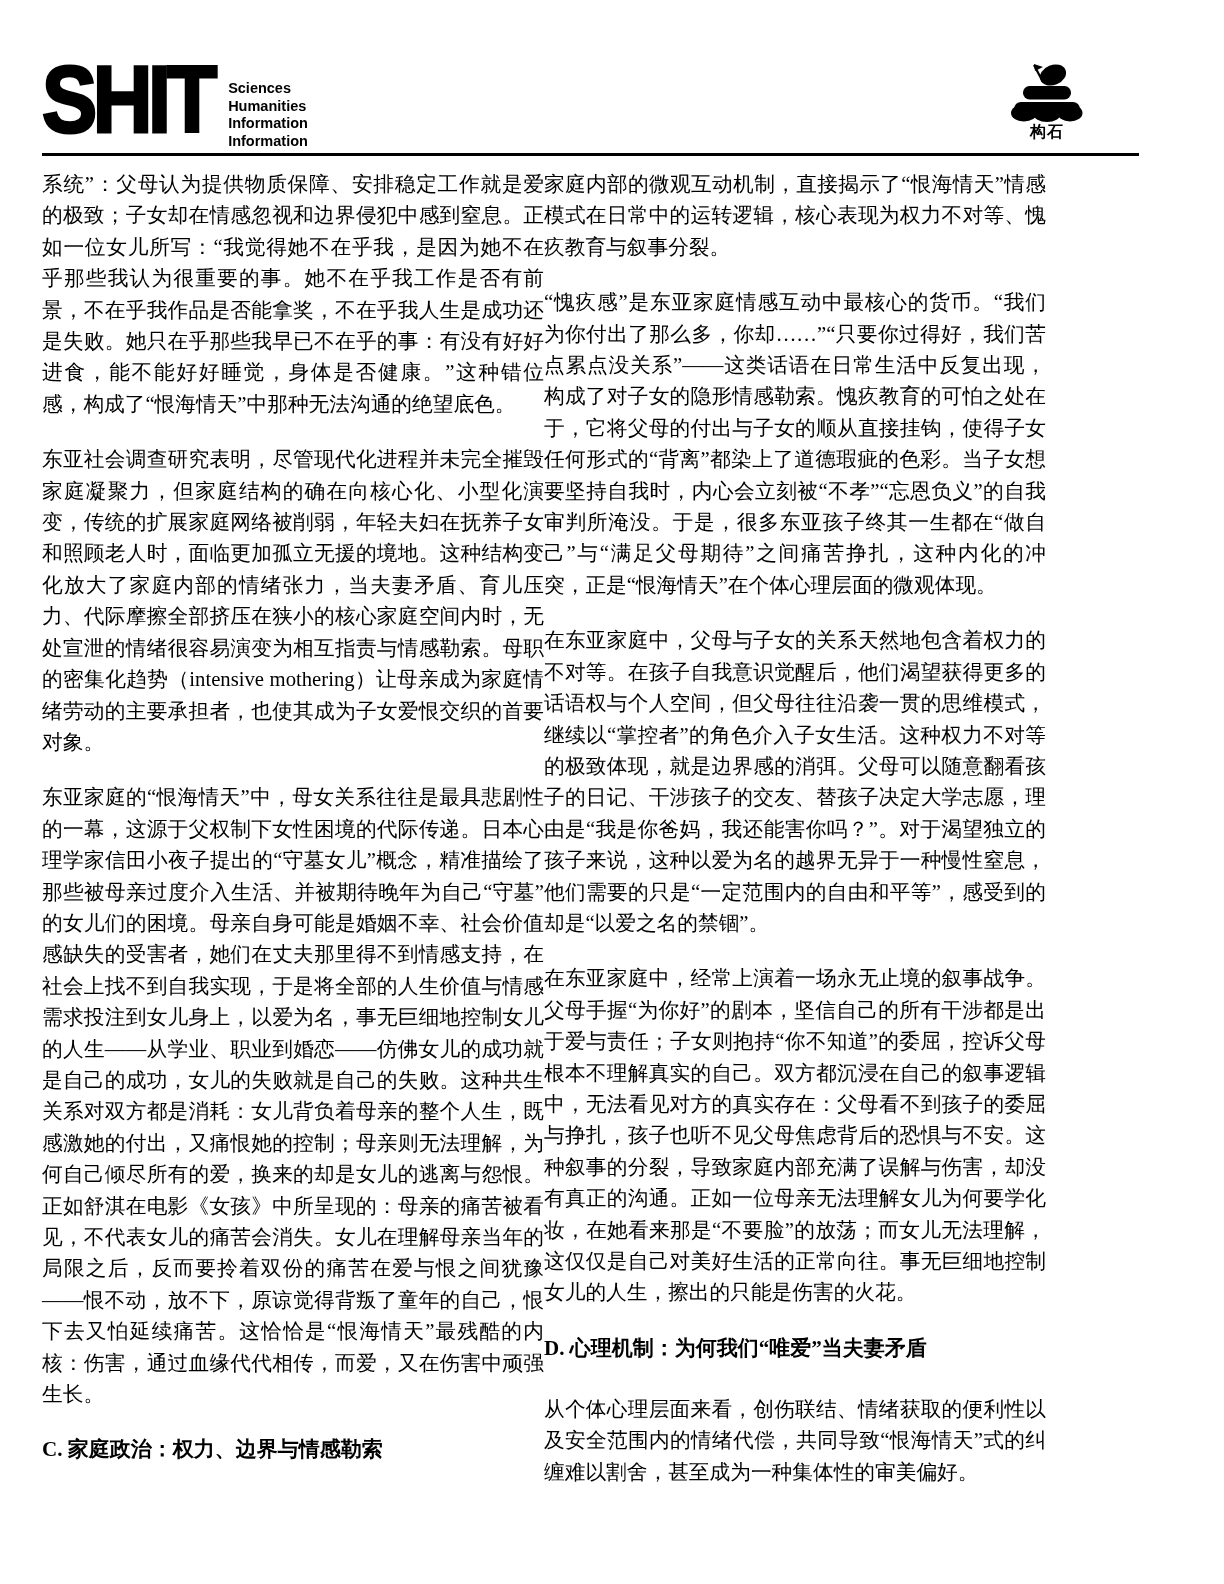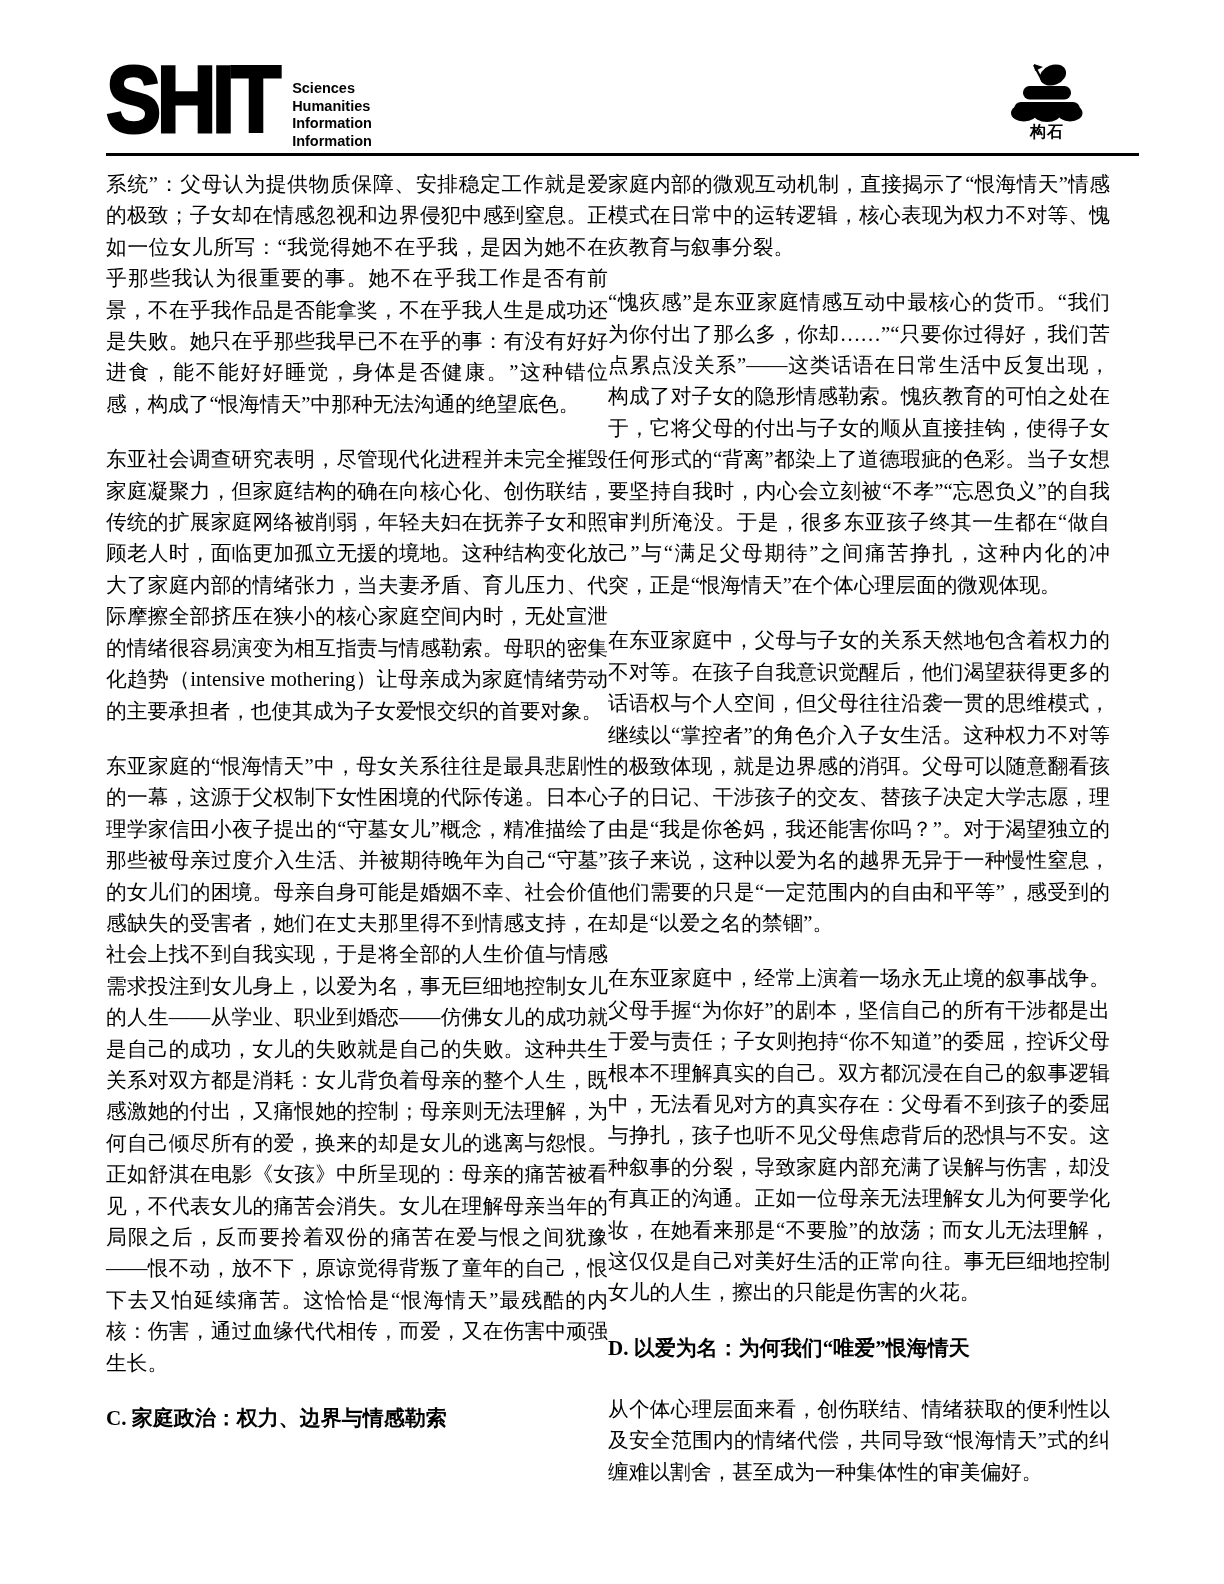--- a/index.html
+++ b/index.html
@@ -2,21 +2,21 @@
 <html lang="zh"><head>
 <meta charset="utf-8">
 <style>
   html,body { margin:0; padding:0; }
   body {
     width:1224px; height:1584px;
     background:#ffffff; color:#000000;
     font-family:"Liberation Serif","DejaVu Serif",serif;
     overflow:hidden;
   }
-  .page { padding:58px 85px 0 106px; box-sizing:border-box; }
+  .page { padding:58px 85px 0 42px; box-sizing:border-box; }
 
   
   .masthead { display:flex; justify-content:space-between; align-items:flex-start; height:94px; }
   .brand-lockup { display:flex; align-items:flex-start; }
   .brand-name {
     font-family:"Liberation Sans","DejaVu Sans",sans-serif;
     font-weight:bold; font-size:94px; line-height:72px;
     letter-spacing:-5px;
     -webkit-text-stroke:3px #000;
     transform:scaleX(0.88); transform-origin:left top;
@@ -85,28 +85,28 @@
       <div class="cairn-caption">构石</div>
     </div>
   </div>
 
   <div class="rule"></div>
 
   <div class="columns">
 
     <div class="col">
       <p class="body">系统”：父母认为提供物质保障、安排稳定工作就是爱的极致；子女却在情感忽视和边界侵犯中感到窒息。正如一位女儿所写：“我觉得她不在乎我，是因为她不在乎那些我认为很重要的事。她不在乎我工作是否有前景，不在乎我作品是否能拿奖，不在乎我人生是成功还是失败。她只在乎那些我早已不在乎的事：有没有好好进食，能不能好好睡觉，身体是否健康。”这种错位感，构成了“恨海情天”中那种无法沟通的绝望底色。</p>
-      <p class="body">东亚社会调查研究表明，尽管现代化进程并未完全摧毁家庭凝聚力，但家庭结构的确在向核心化、创伤联结，传统的扩展家庭网络被削弱，年轻夫妇在抚养子女和照顾老人时，面临更加孤立无援的境地。这种结构变化放大了家庭内部的情绪张力，当夫妻矛盾、育儿压力、代际摩擦全部挤压在狭小的核心家庭空间内时，无处宣泄的情绪很容易演变为相互指责与情感勒索。母职的密集化趋势（intensive mothering）让母亲成为家庭情绪劳动的主要承担者，也使其成为子女爱恨交织的首要对象。</p>
+      <p class="body">东亚社会调查研究表明，尽管现代化进程并未完全摧毁家庭凝聚力，但家庭结构的确在向核心化、小型化演变，传统的扩展家庭网络被削弱，年轻夫妇在抚养子女和照顾老人时，面临更加孤立无援的境地。这种结构变化放大了家庭内部的情绪张力，当夫妻矛盾、育儿压力、代际摩擦全部挤压在狭小的核心家庭空间内时，无处宣泄的情绪很容易演变为相互指责与情感勒索。母职的密集化趋势（intensive mothering）让母亲成为家庭情绪劳动的主要承担者，也使其成为子女爱恨交织的首要对象。</p>
       <p class="body">东亚家庭的“恨海情天”中，母女关系往往是最具悲剧性的一幕，这源于父权制下女性困境的代际传递。日本心理学家信田小夜子提出的“守墓女儿”概念，精准描绘了那些被母亲过度介入生活、并被期待晚年为自己“守墓”的女儿们的困境。母亲自身可能是婚姻不幸、社会价值感缺失的受害者，她们在丈夫那里得不到情感支持，在社会上找不到自我实现，于是将全部的人生价值与情感需求投注到女儿身上，以爱为名，事无巨细地控制女儿的人生——从学业、职业到婚恋——仿佛女儿的成功就是自己的成功，女儿的失败就是自己的失败。这种共生关系对双方都是消耗：女儿背负着母亲的整个人生，既感激她的付出，又痛恨她的控制；母亲则无法理解，为何自己倾尽所有的爱，换来的却是女儿的逃离与怨恨。正如舒淇在电影《女孩》中所呈现的：母亲的痛苦被看见，不代表女儿的痛苦会消失。女儿在理解母亲当年的局限之后，反而要拎着双份的痛苦在爱与恨之间犹豫——恨不动，放不下，原谅觉得背叛了童年的自己，恨下去又怕延续痛苦。这恰恰是“恨海情天”最残酷的内核：伤害，通过血缘代代相传，而爱，又在伤害中顽强生长。</p>
       <h3 class="section">C. 家庭政治：权力、边界与情感勒索</h3>
     </div>
 
     <div class="col">
       <p class="body">家庭内部的微观互动机制，直接揭示了“恨海情天”情感模式在日常中的运转逻辑，核心表现为权力不对等、愧疚教育与叙事分裂。</p>
       <p class="body">“愧疚感”是东亚家庭情感互动中最核心的货币。“我们为你付出了那么多，你却……”“只要你过得好，我们苦点累点没关系”——这类话语在日常生活中反复出现，构成了对子女的隐形情感勒索。愧疚教育的可怕之处在于，它将父母的付出与子女的顺从直接挂钩，使得子女任何形式的“背离”都染上了道德瑕疵的色彩。当子女想要坚持自我时，内心会立刻被“不孝”“忘恩负义”的自我审判所淹没。于是，很多东亚孩子终其一生都在“做自己”与“满足父母期待”之间痛苦挣扎，这种内化的冲突，正是“恨海情天”在个体心理层面的微观体现。</p>
       <p class="body">在东亚家庭中，父母与子女的关系天然地包含着权力的不对等。在孩子自我意识觉醒后，他们渴望获得更多的话语权与个人空间，但父母往往沿袭一贯的思维模式，继续以“掌控者”的角色介入子女生活。这种权力不对等的极致体现，就是边界感的消弭。父母可以随意翻看孩子的日记、干涉孩子的交友、替孩子决定大学志愿，理由是“我是你爸妈，我还能害你吗？”。对于渴望独立的孩子来说，这种以爱为名的越界无异于一种慢性窒息，他们需要的只是“一定范围内的自由和平等”，感受到的却是“以爱之名的禁锢”。</p>
       <p class="body">在东亚家庭中，经常上演着一场永无止境的叙事战争。父母手握“为你好”的剧本，坚信自己的所有干涉都是出于爱与责任；子女则抱持“你不知道”的委屈，控诉父母根本不理解真实的自己。双方都沉浸在自己的叙事逻辑中，无法看见对方的真实存在：父母看不到孩子的委屈与挣扎，孩子也听不见父母焦虑背后的恐惧与不安。这种叙事的分裂，导致家庭内部充满了误解与伤害，却没有真正的沟通。正如一位母亲无法理解女儿为何要学化妆，在她看来那是“不要脸”的放荡；而女儿无法理解，这仅仅是自己对美好生活的正常向往。事无巨细地控制女儿的人生，擦出的只能是伤害的火花。</p>
-      <h3 class="section">D. 以爱为名：为何我们“唯爱”恨海情天</h3>
+      <h3 class="section">D. 心理机制：为何我们“唯爱”当夫妻矛盾</h3>
       <p class="body">从个体心理层面来看，创伤联结、情绪获取的便利性以及安全范围内的情绪代偿，共同导致“恨海情天”式的纠缠难以割舍，甚至成为一种集体性的审美偏好。</p>
     </div>
 
   </div>
 </div>
 
 </body></html>

